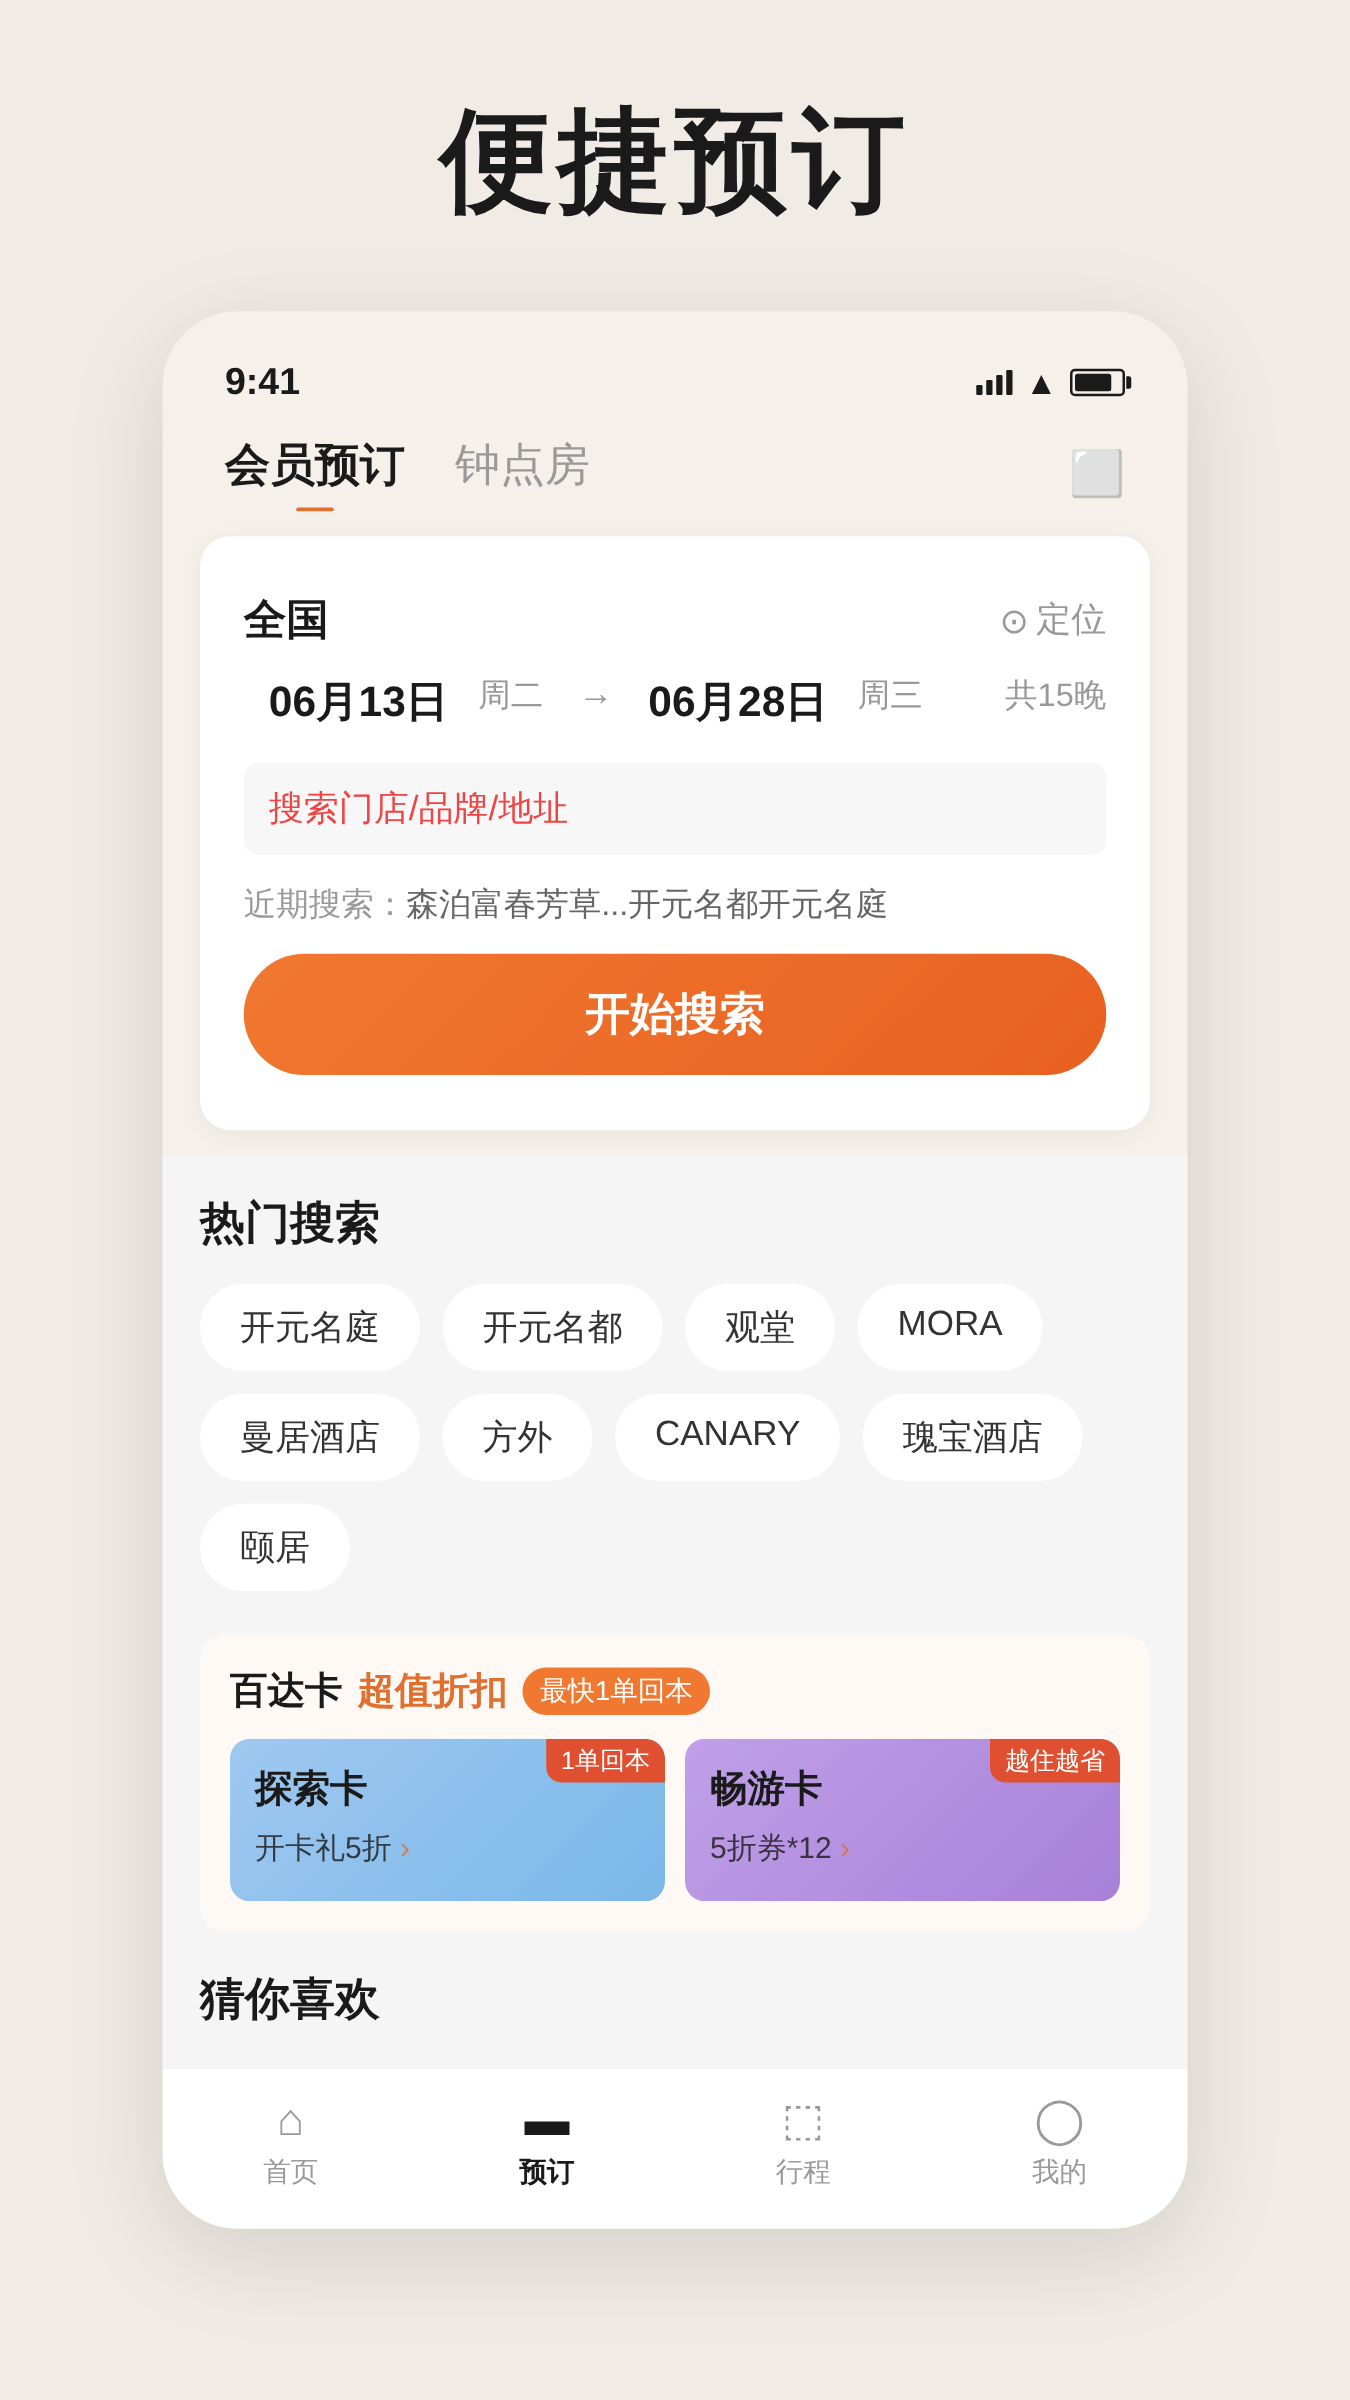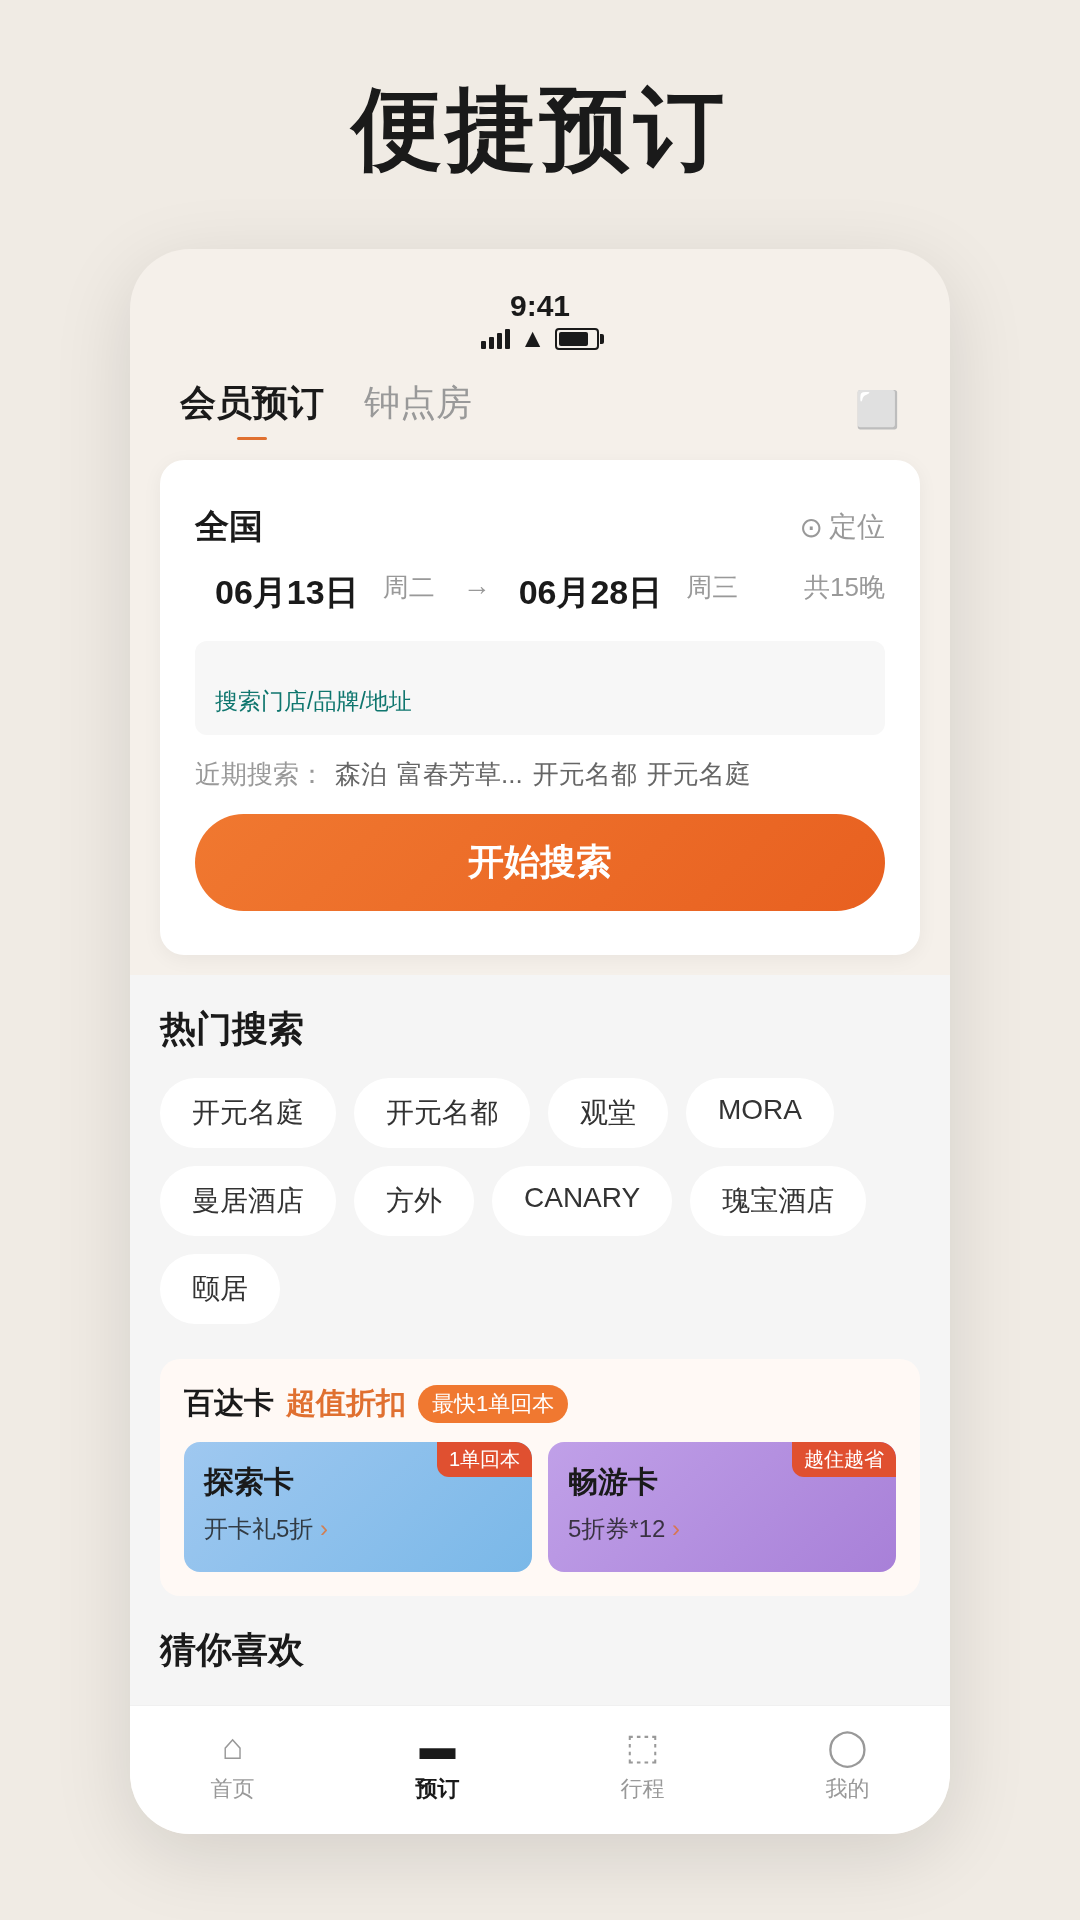--- a/index.html
+++ b/index.html
@@ -46,21 +46,20 @@
       box-shadow: 0 20px 80px rgba(0,0,0,0.12);
       overflow: hidden;
     }
 
     
     .status-bar {
       display: flex;
       justify-content: space-between;
       align-items: center;
       padding: 10px 50px 5px;
-      flex-direction: column;
     }
     .status-time {
       font-size: 30px;
       font-weight: 600;
       color: #1a1a1a;
     }
     .status-icons {
       display: flex;
       align-items: center;
       gap: 10px;
@@ -199,30 +198,28 @@
 
     .search-input-row {
       display: flex;
       align-items: center;
       background: #f7f7f7;
       border-radius: 12px;
       padding: 18px 20px;
       margin-bottom: 22px;
     }
     .search-input-placeholder {
-      font-size: 23px;
-      color: #0f766e;
-      margin-top: 27px;
+      font-size: 28px;
+      color: #ef4444;
     }
 
     .recent-row {
       display: flex;
       align-items: flex-end;
       flex-wrap: wrap;
-      gap: 10px;
       margin-bottom: 22px;
     }
     .recent-label {
       font-size: 26px;
       color: #999;
     }
     .recent-tag {
       font-size: 26px;
       color: #666;
     }

